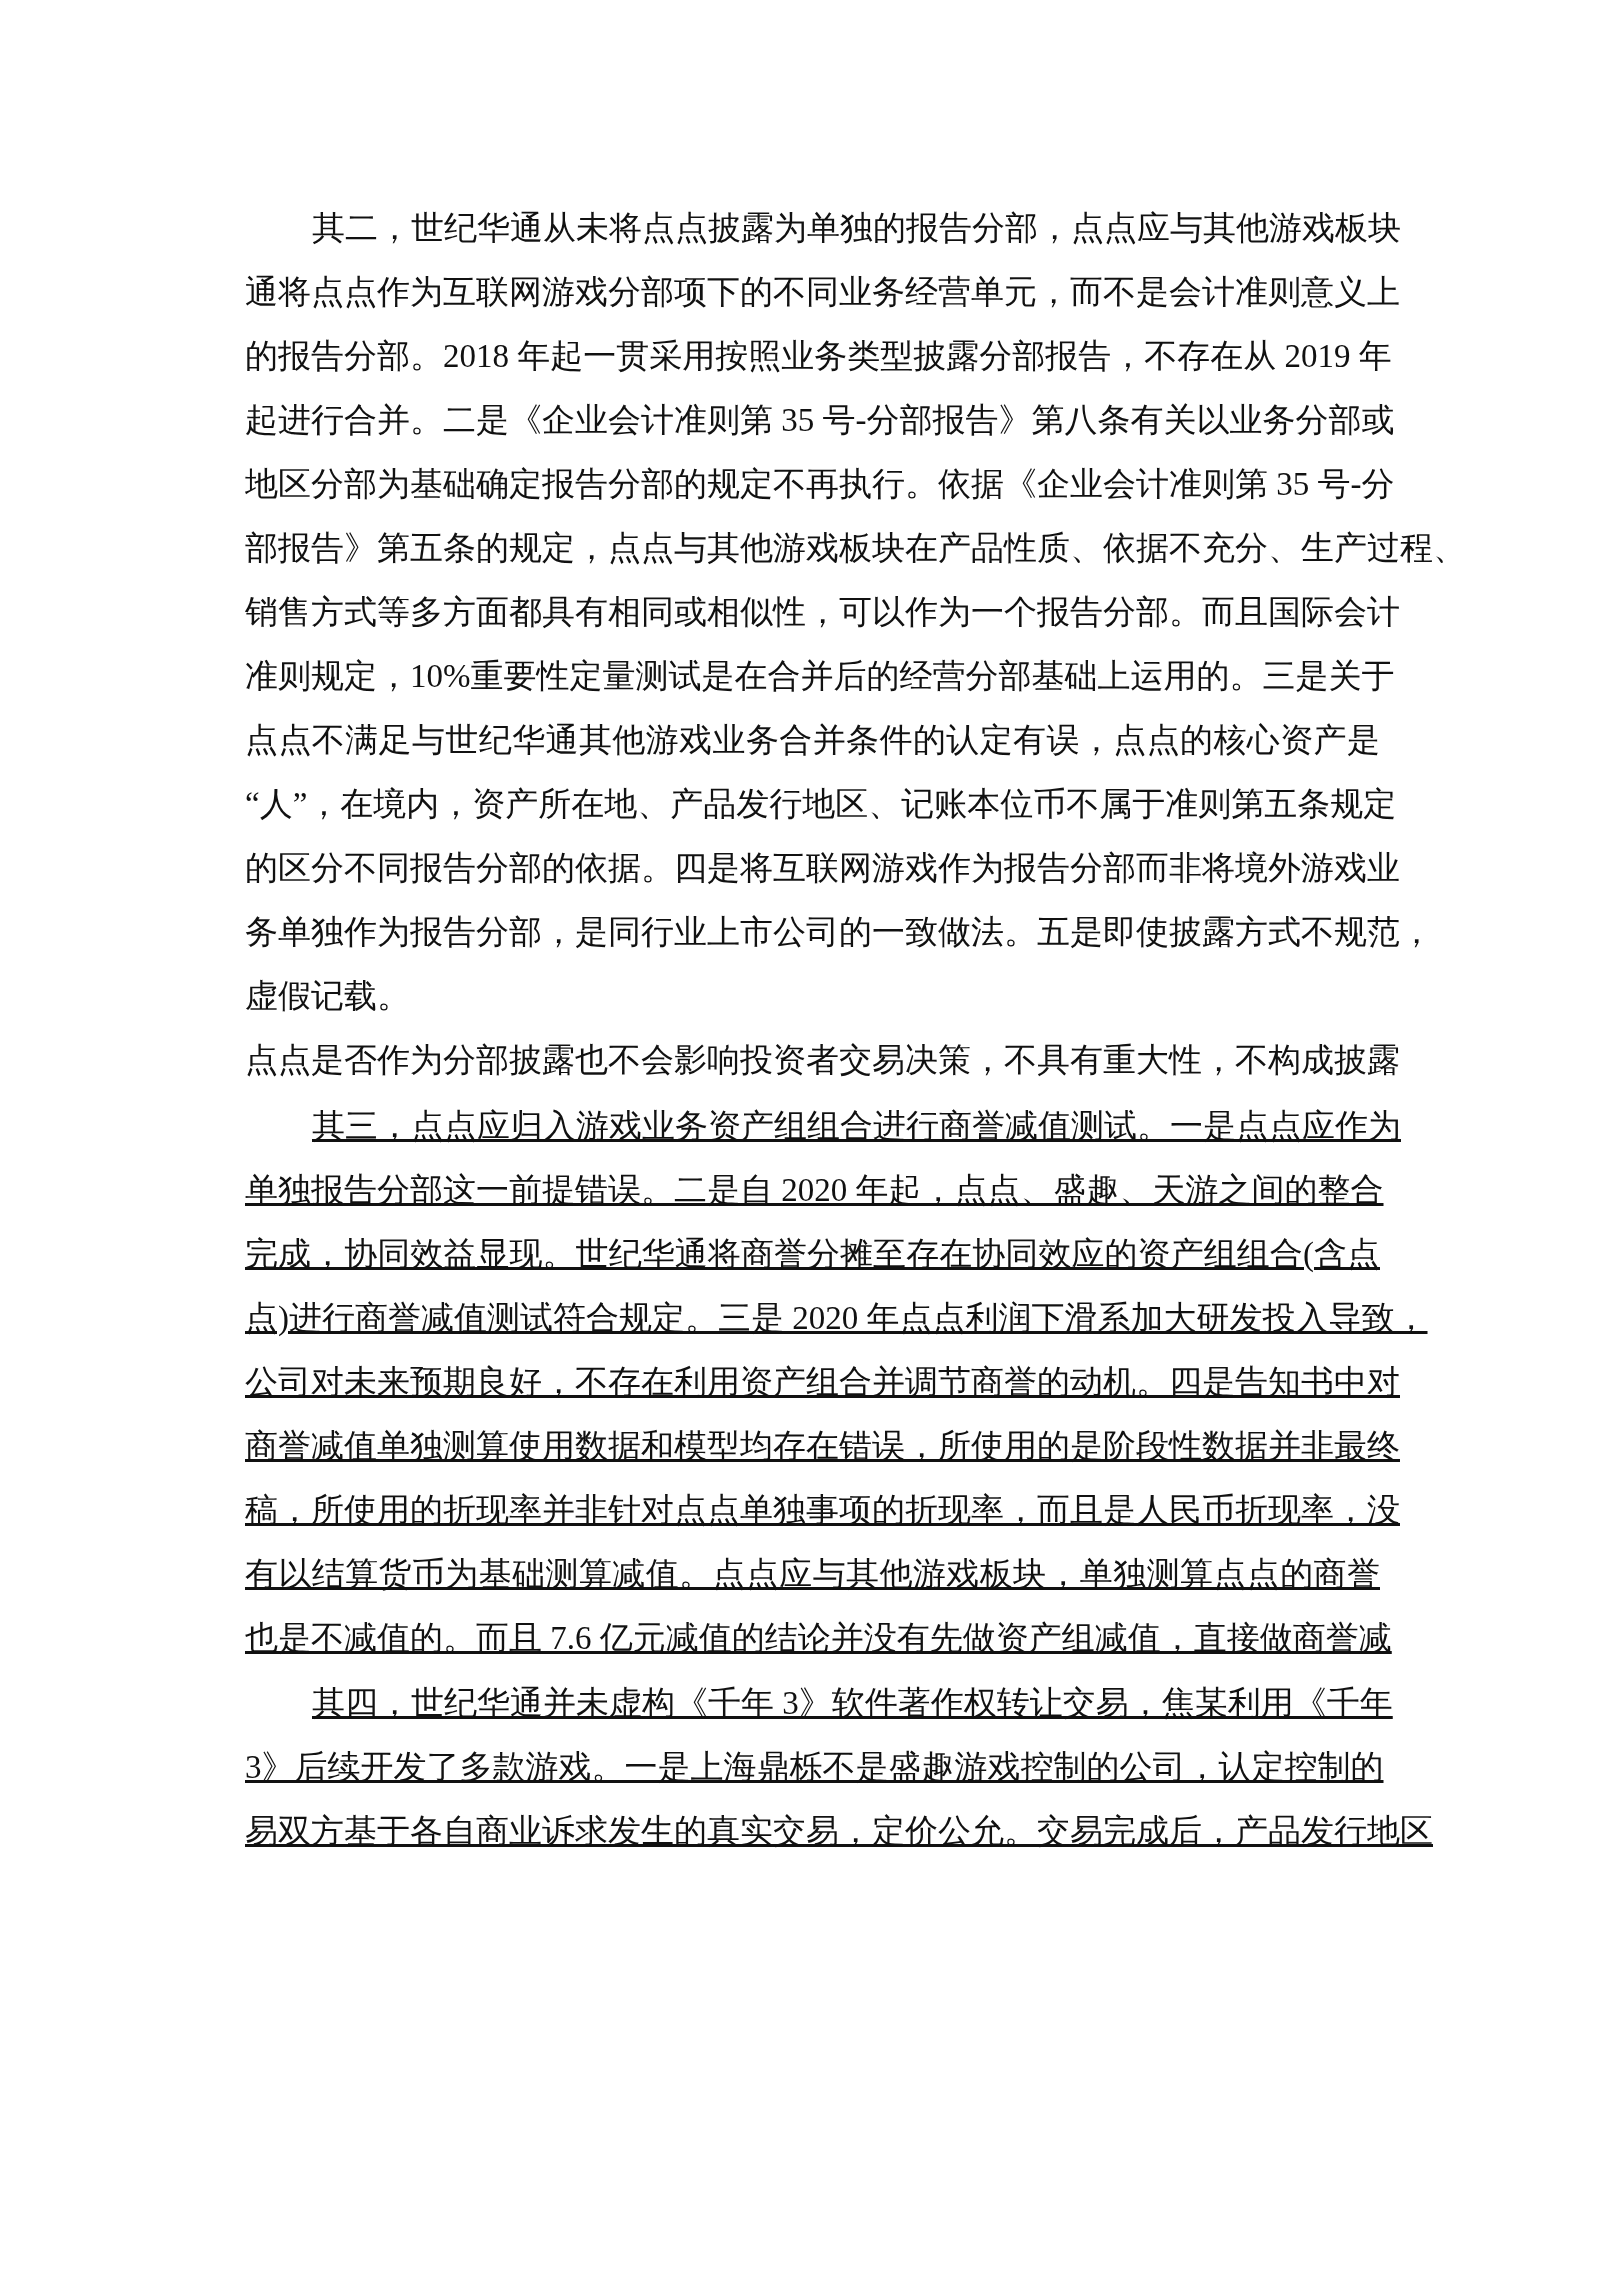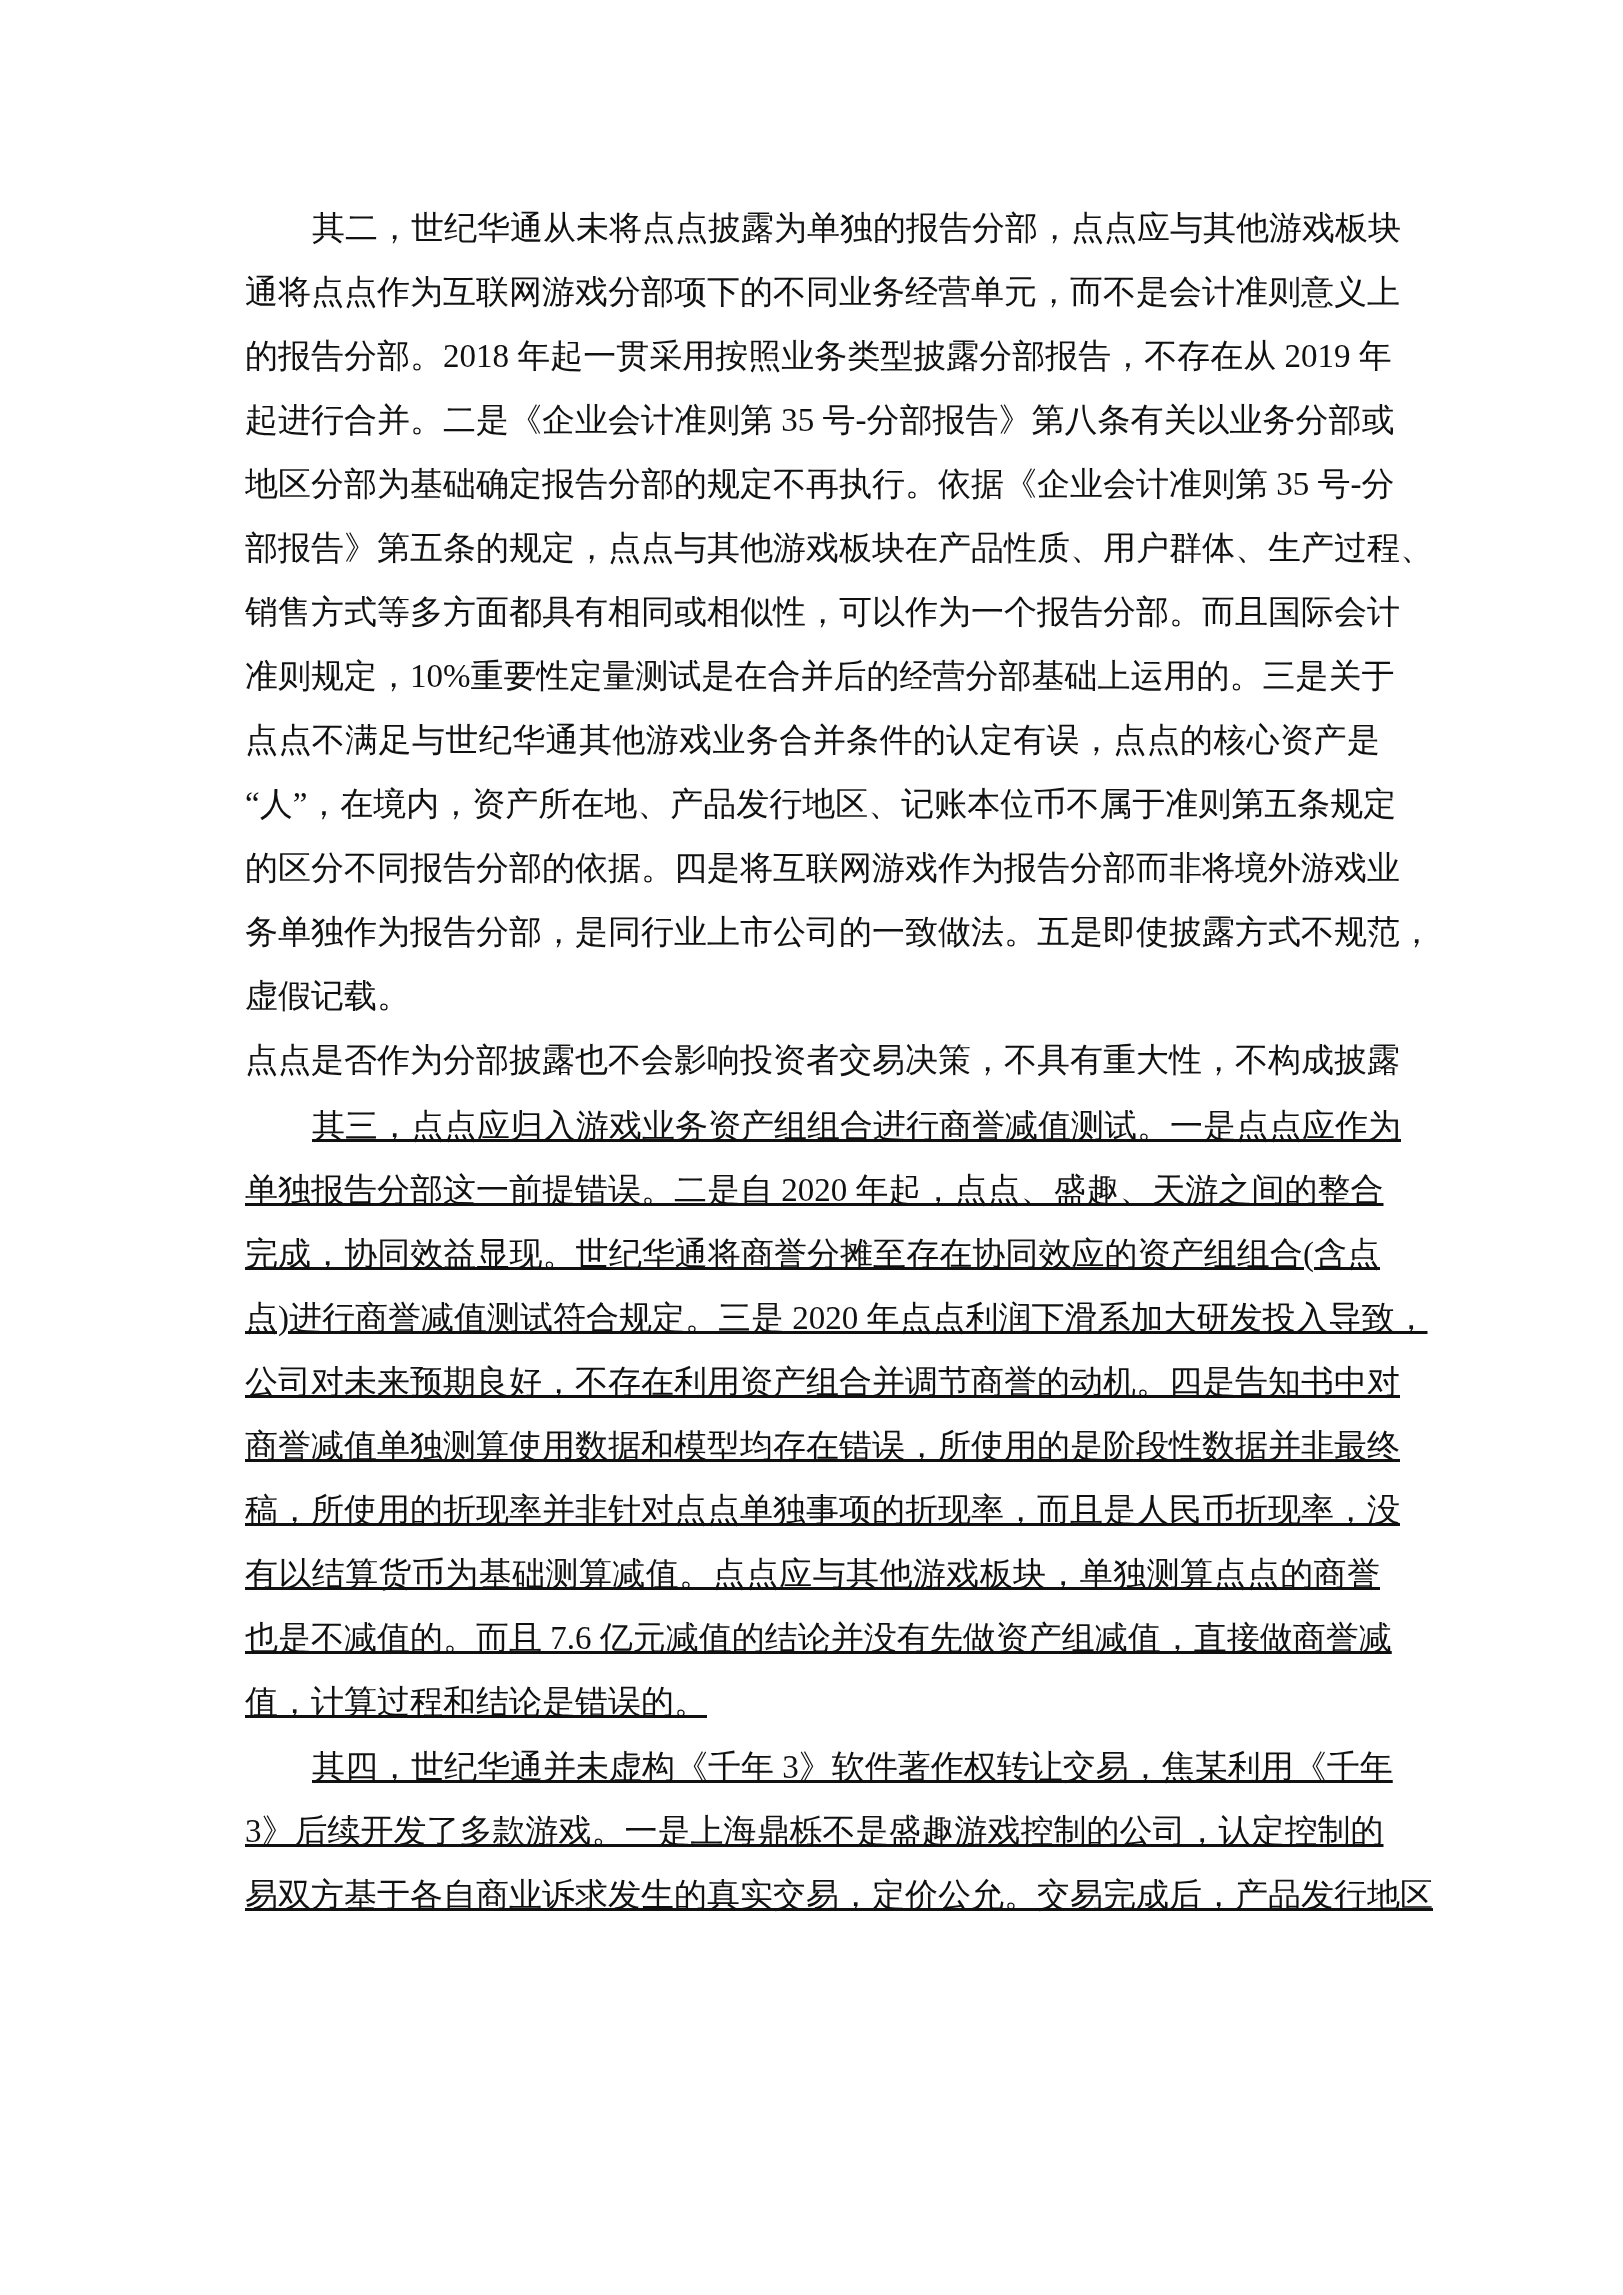--- a/index.html
+++ b/index.html
@@ -60,42 +60,41 @@
 
 <div class="page">
   <div class="body-text">
 
     <div class="para">
       <span class="line first">其二，世纪华通从未将点点披露为单独的报告分部，点点应与其他游戏板块</span>
       <span class="line">通将点点作为互联网游戏分部项下的不同业务经营单元，而不是会计准则意义上</span>
       <span class="line">的报告分部。2018 年起一贯采用按照业务类型披露分部报告，不存在从 2019 年</span>
       <span class="line">起进行合并。二是《企业会计准则第 35 号-分部报告》第八条有关以业务分部或</span>
       <span class="line">地区分部为基础确定报告分部的规定不再执行。依据《企业会计准则第 35 号-分</span>
-      <span class="line">部报告》第五条的规定，点点与其他游戏板块在产品性质、用户群体、生产过程、</span>
+      <span class="line">部报告》第五条的规定，点点与其他游戏板块在产品性质、依据不充分、生产过程、</span>
       <span class="line">销售方式等多方面都具有相同或相似性，可以作为一个报告分部。而且国际会计</span>
       <span class="line">准则规定，10%重要性定量测试是在合并后的经营分部基础上运用的。三是关于</span>
       <span class="line">点点不满足与世纪华通其他游戏业务合并条件的认定有误，点点的核心资产是</span>
       <span class="line">“人”，在境内，资产所在地、产品发行地区、记账本位币不属于准则第五条规定</span>
       <span class="line">的区分不同报告分部的依据。四是将互联网游戏作为报告分部而非将境外游戏业</span>
       <span class="line">务单独作为报告分部，是同行业上市公司的一致做法。五是即使披露方式不规范，</span>
       <span class="line last">虚假记载。</span>
       <span class="line">点点是否作为分部披露也不会影响投资者交易决策，不具有重大性，不构成披露</span>
     </div>
 
     <div class="para">
       <span class="line first">其三，点点应归入游戏业务资产组组合进行商誉减值测试。一是点点应作为</span>
       <span class="line">单独报告分部这一前提错误。二是自 2020 年起，点点、盛趣、天游之间的整合</span>
       <span class="line">完成，协同效益显现。世纪华通将商誉分摊至存在协同效应的资产组组合(含点</span>
       <span class="line">点)进行商誉减值测试符合规定。三是 2020 年点点利润下滑系加大研发投入导致，</span>
       <span class="line">公司对未来预期良好，不存在利用资产组合并调节商誉的动机。四是告知书中对</span>
       <span class="line">商誉减值单独测算使用数据和模型均存在错误，所使用的是阶段性数据并非最终</span>
       <span class="line">稿，所使用的折现率并非针对点点单独事项的折现率，而且是人民币折现率，没</span>
       <span class="line">有以结算货币为基础测算减值。点点应与其他游戏板块，单独测算点点的商誉</span>
       <span class="line">也是不减值的。而且 7.6 亿元减值的结论并没有先做资产组减值，直接做商誉减</span>
-      <span class="line last">值，计算过程和结论是错误的。</span>
     </div>
 
     <div class="para">
       <span class="line first">其四，世纪华通并未虚构《千年 3》软件著作权转让交易，焦某利用《千年</span>
       <span class="line">3》后续开发了多款游戏。一是上海鼎栎不是盛趣游戏控制的公司，认定控制的</span>
       <span class="line">易双方基于各自商业诉求发生的真实交易，定价公允。交易完成后，产品发行地区</span>
     </div>
 
   </div>
 </div>

